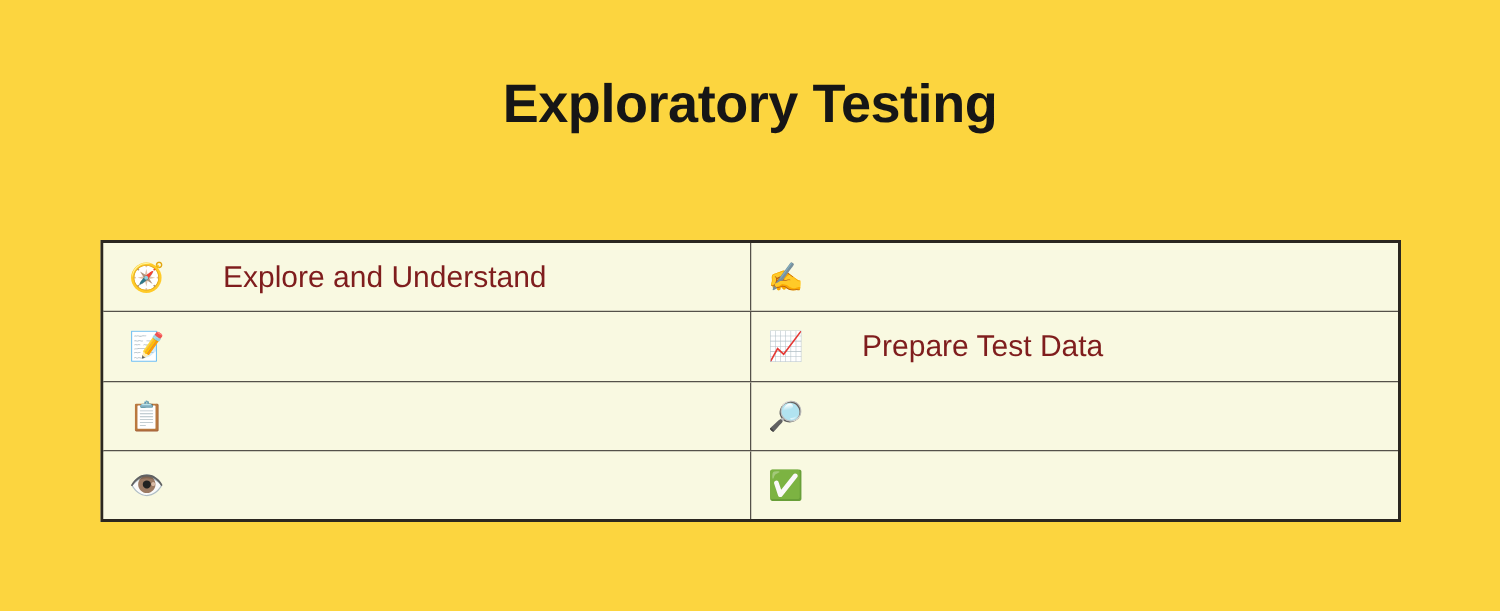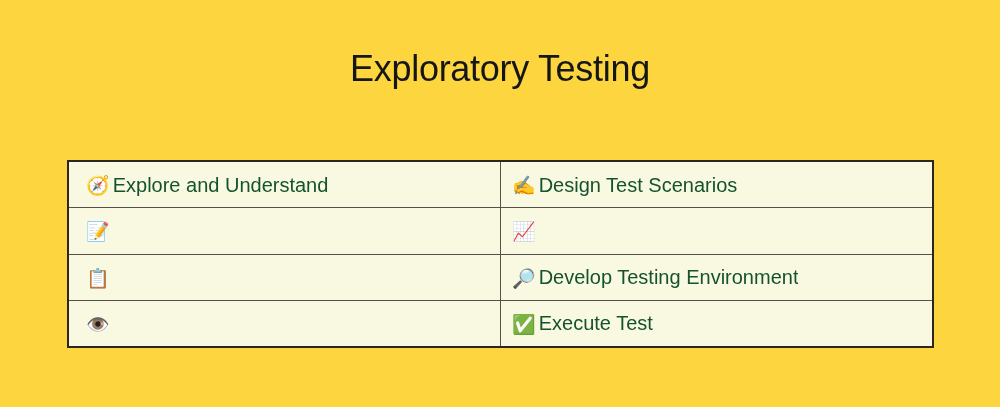--- a/index.html
+++ b/index.html
@@ -15,21 +15,21 @@
     position: relative;
   }
 
   #page-title {
     position: absolute;
     left: 0;
     top: 46px;
     width: 1000px;
     text-align: center;
     font-size: 36px;
-    font-weight: normal;
+    font-weight: bold;
     color: #161616;
     letter-spacing: -0.3px;
     line-height: 46px;
     white-space: nowrap;
   }
 
   #matrix-table {
     position: absolute;
     left: 67px;
     top: 160px;
@@ -75,67 +75,66 @@
     font-size: 19px;
     line-height: 1;
     flex: 0 0 auto;
     margin-right: 3px;
     display: inline-block;
     transform: translateY(1px);
   }
 
   .cell-label {
     font-size: 20px;
-    color: #14532d;
+    color: #7f1d1d;
     line-height: 24px;
     white-space: nowrap;
     overflow: hidden;
     text-overflow: ellipsis;
+    margin-left: 36px;
   }
 </style>
 </head>
 <body>
 
 <div id="page-title">Exploratory Testing</div>
 
 <div id="matrix-table">
 
   <div class="matrix-row">
     <div class="matrix-cell col-left">
       <span class="cell-icon">🧭</span>
       <span class="cell-label">Explore and Understand</span>
     </div>
     <div class="matrix-cell col-right">
       <span class="cell-icon">✍️</span>
-      <span class="cell-label">Design Test Scenarios</span>
     </div>
   </div>
 
   <div class="matrix-row">
     <div class="matrix-cell col-left">
       <span class="cell-icon">📝</span>
     </div>
     <div class="matrix-cell col-right">
       <span class="cell-icon">📈</span>
+      <span class="cell-label">Prepare Test Data</span>
     </div>
   </div>
 
   <div class="matrix-row">
     <div class="matrix-cell col-left">
       <span class="cell-icon">📋</span>
     </div>
     <div class="matrix-cell col-right">
       <span class="cell-icon">🔎</span>
-      <span class="cell-label">Develop Testing Environment</span>
     </div>
   </div>
 
   <div class="matrix-row">
     <div class="matrix-cell col-left">
       <span class="cell-icon">👁️</span>
     </div>
     <div class="matrix-cell col-right">
       <span class="cell-icon">✅</span>
-      <span class="cell-label">Execute Test</span>
     </div>
   </div>
 
 </div>
 
 </body></html>

